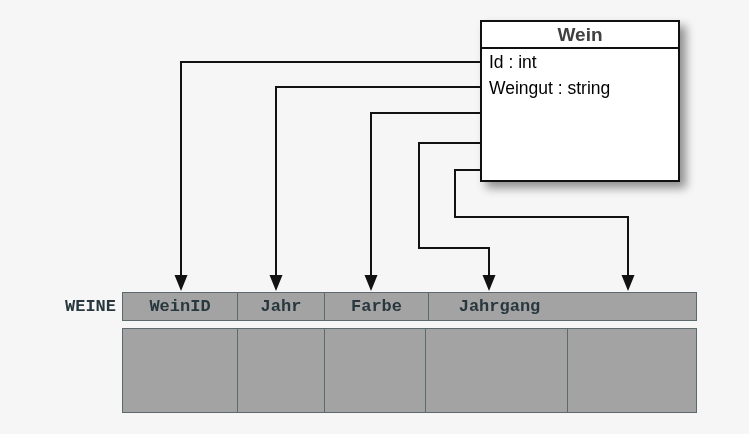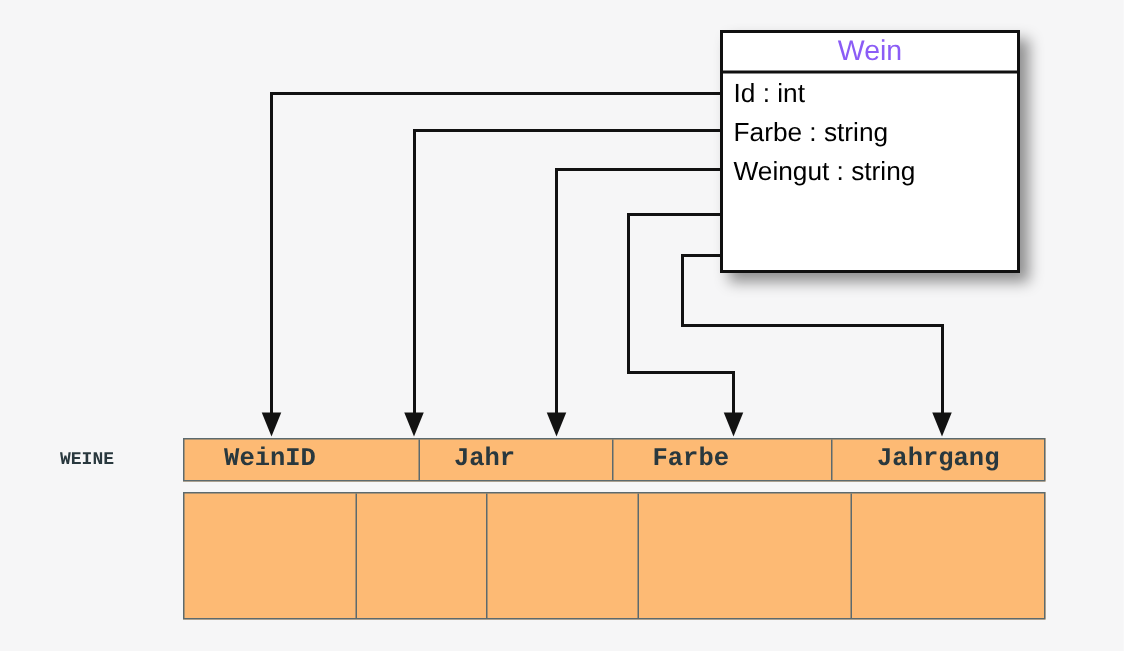--- a/index.html
+++ b/index.html
@@ -26,58 +26,58 @@
     left: 480px; top: 20px;
     width: 196px; height: 158px;
     background: #ffffff;
     border: 2px solid #101010;
     box-shadow: 6px 6px 9px rgba(0,0,0,0.42);
   }
   .class-box .title {
     height: 25px;
     line-height: 25px;
     text-align: center;
-    font-weight: normal;
+    font-weight: bold;
     font-size: 19px;
-    color: #8b5cf6;
+    color: #404040;
     border-bottom: 2px solid #101010;
   }
   .class-box .attrs {
     padding: 0 0 0 7px;
     border-radius: 27px;
   }
   .class-box .attr {
     height: 26.2px;
     line-height: 26.2px;
     font-size: 17.5px;
     color: #000;
     white-space: nowrap;
   }
 
   
   .table-label {
     position: absolute;
     left: 40px; top: 292px;
     width: 76px; height: 29px;
     line-height: 29px;
+    text-align: right;
     font-family: "Liberation Mono", monospace;
     font-weight: bold;
-    font-size: 12px;
+    font-size: 17px;
     color: #29383e;
     white-space: nowrap;
   }
   .header-row, .body-row {
     position: absolute;
     left: 122px;
     width: 575px;
     display: flex;
     box-sizing: border-box;
     border: 1.5px solid #5c6a6e;
-    background: #fdba74;
-    justify-content: space-between;
+    background: #a3a3a3;
   }
   .header-row { top: 292px; height: 29px; }
   .body-row   { top: 328px; height: 85px; }
   .cell {
     box-sizing: border-box;
     height: 100%;
     display: flex;
     align-items: center;
     justify-content: center;
     font-family: "Liberation Mono", monospace;
@@ -105,21 +105,20 @@
       <polyline points="480,143 419,143 419,248 489,248 489,275" fill="none" stroke="#121212" stroke-width="2" shape-rendering="crispEdges"></polyline>
       <polygon points="482.5,275 495.5,275 489,291" fill="#121212"></polygon>
       <polyline points="480,170 455,170 455,217 628,217 628,275" fill="none" stroke="#121212" stroke-width="2" shape-rendering="crispEdges"></polyline>
       <polygon points="621.5,275 634.5,275 628,291" fill="#121212"></polygon>
     </svg>
 
   <div class="class-box">
     <div class="title">Wein</div>
     <div class="attrs">
         <div class="attr">Id : int</div>
-        <div class="attr">Farbe : string</div>
         <div class="attr">Weingut : string</div>
       </div>
   </div>
 
   <div class="table-label">WEINE</div>
 
   <div class="header-row">
       <div class="cell" style="width: 114px;">WeinID</div>
       <div class="cell" style="width: 87px;">Jahr</div>
       <div class="cell" style="width: 104px;">Farbe</div>

